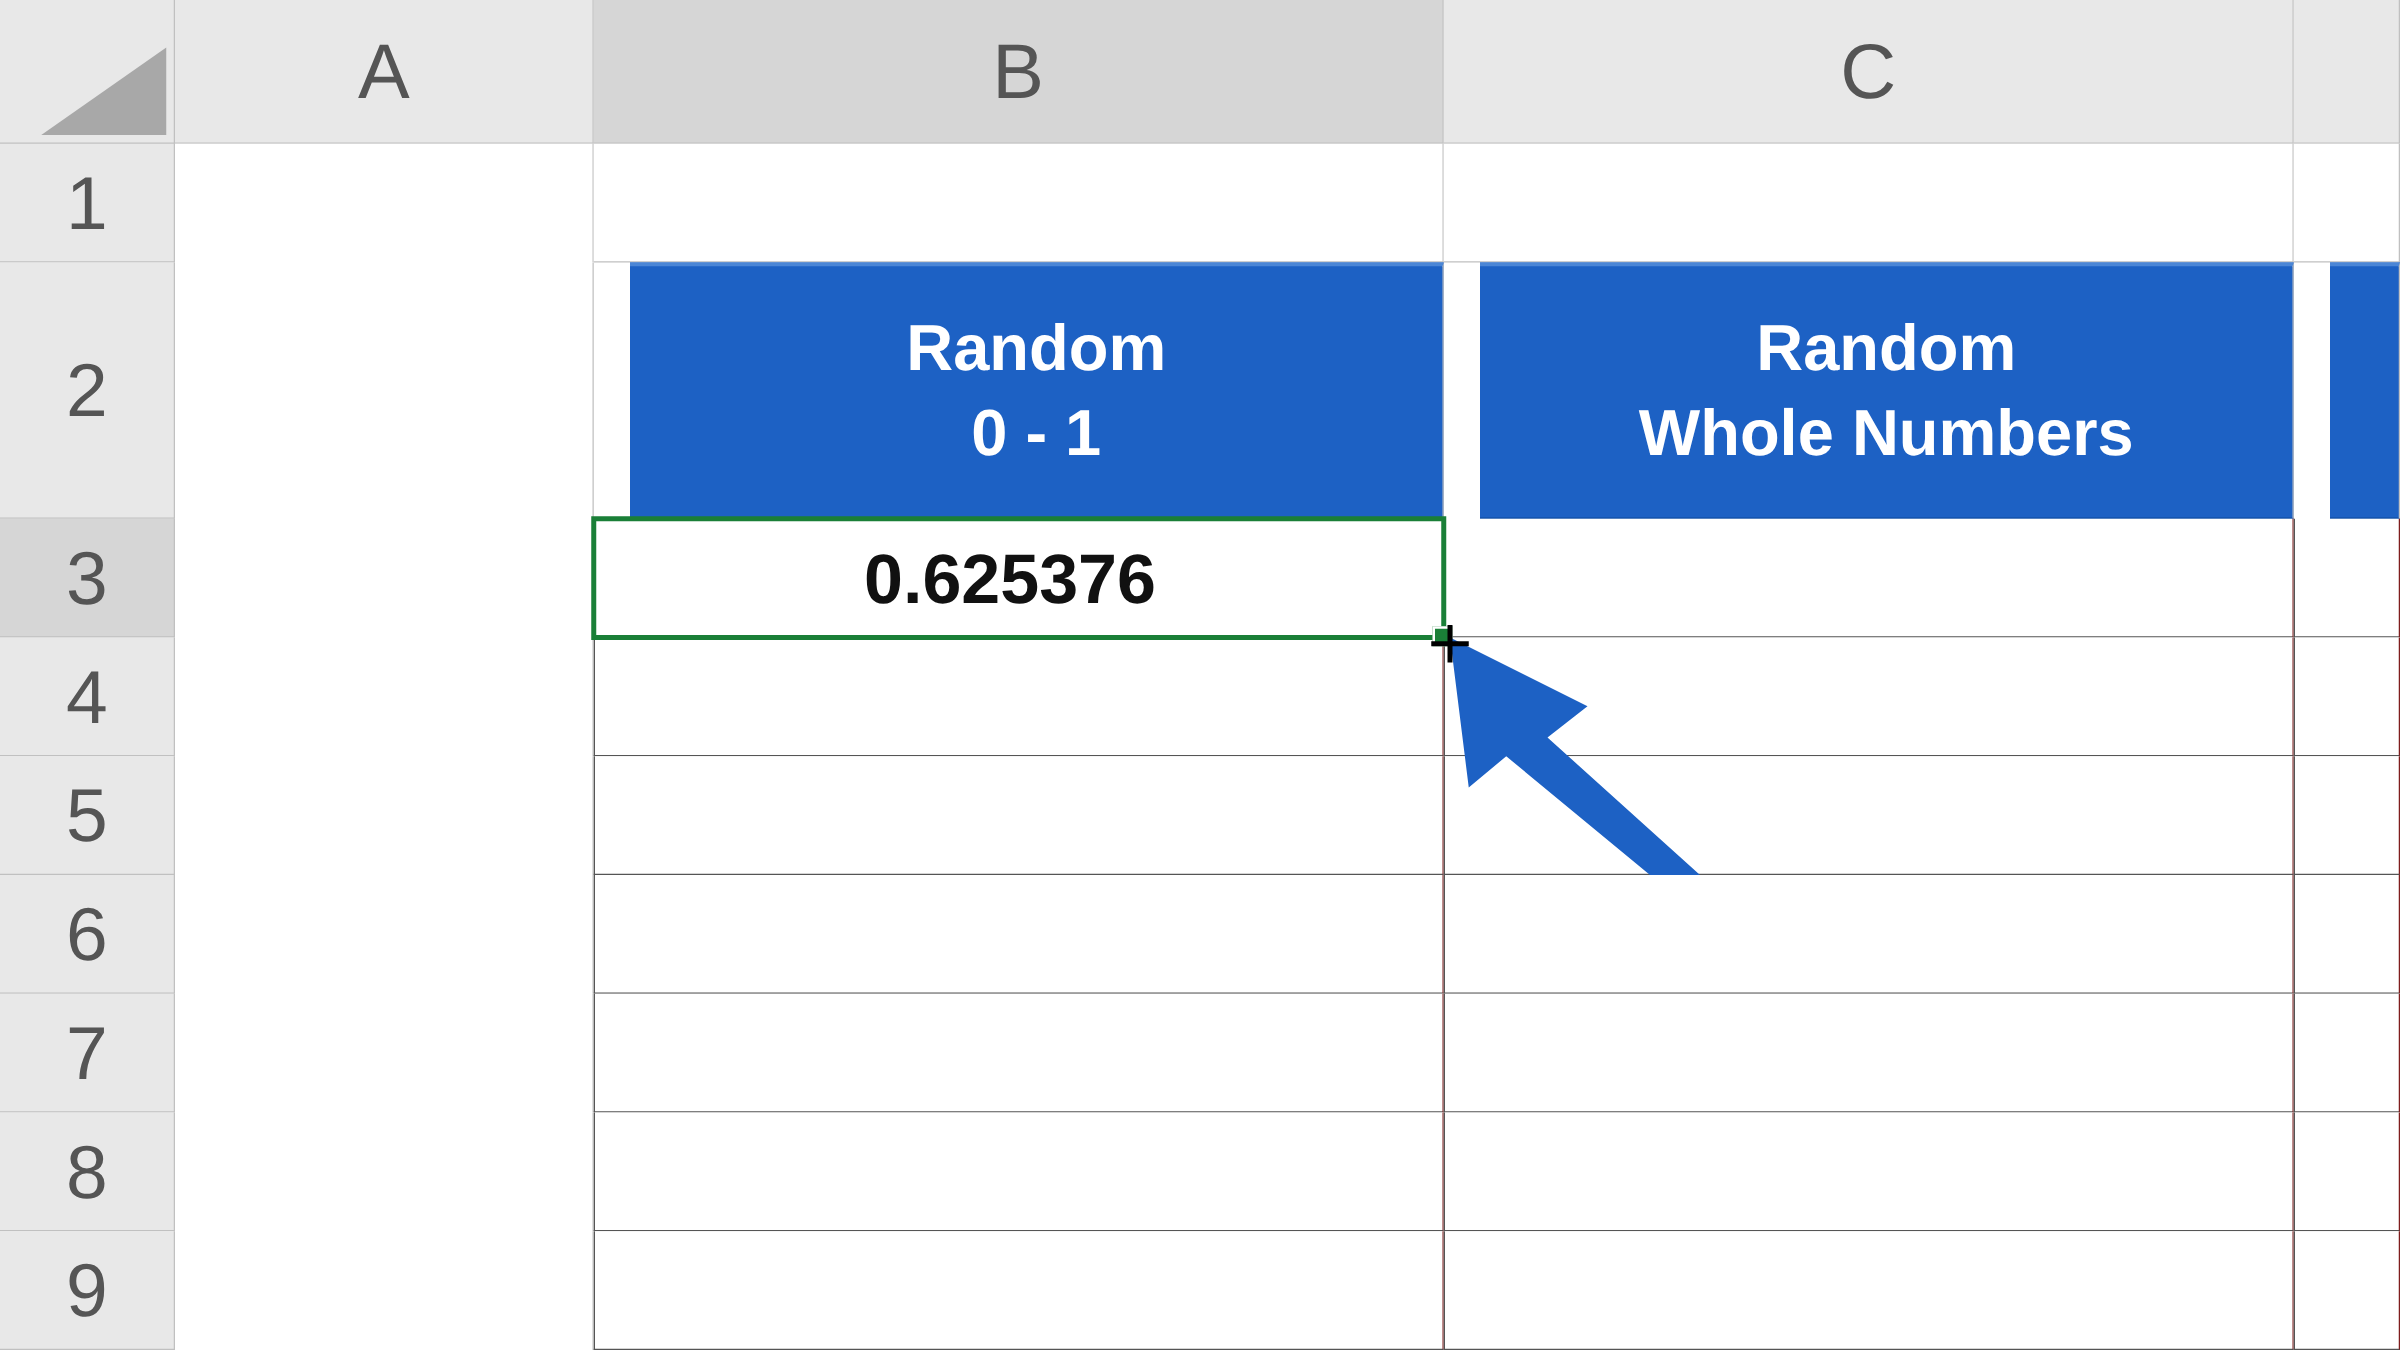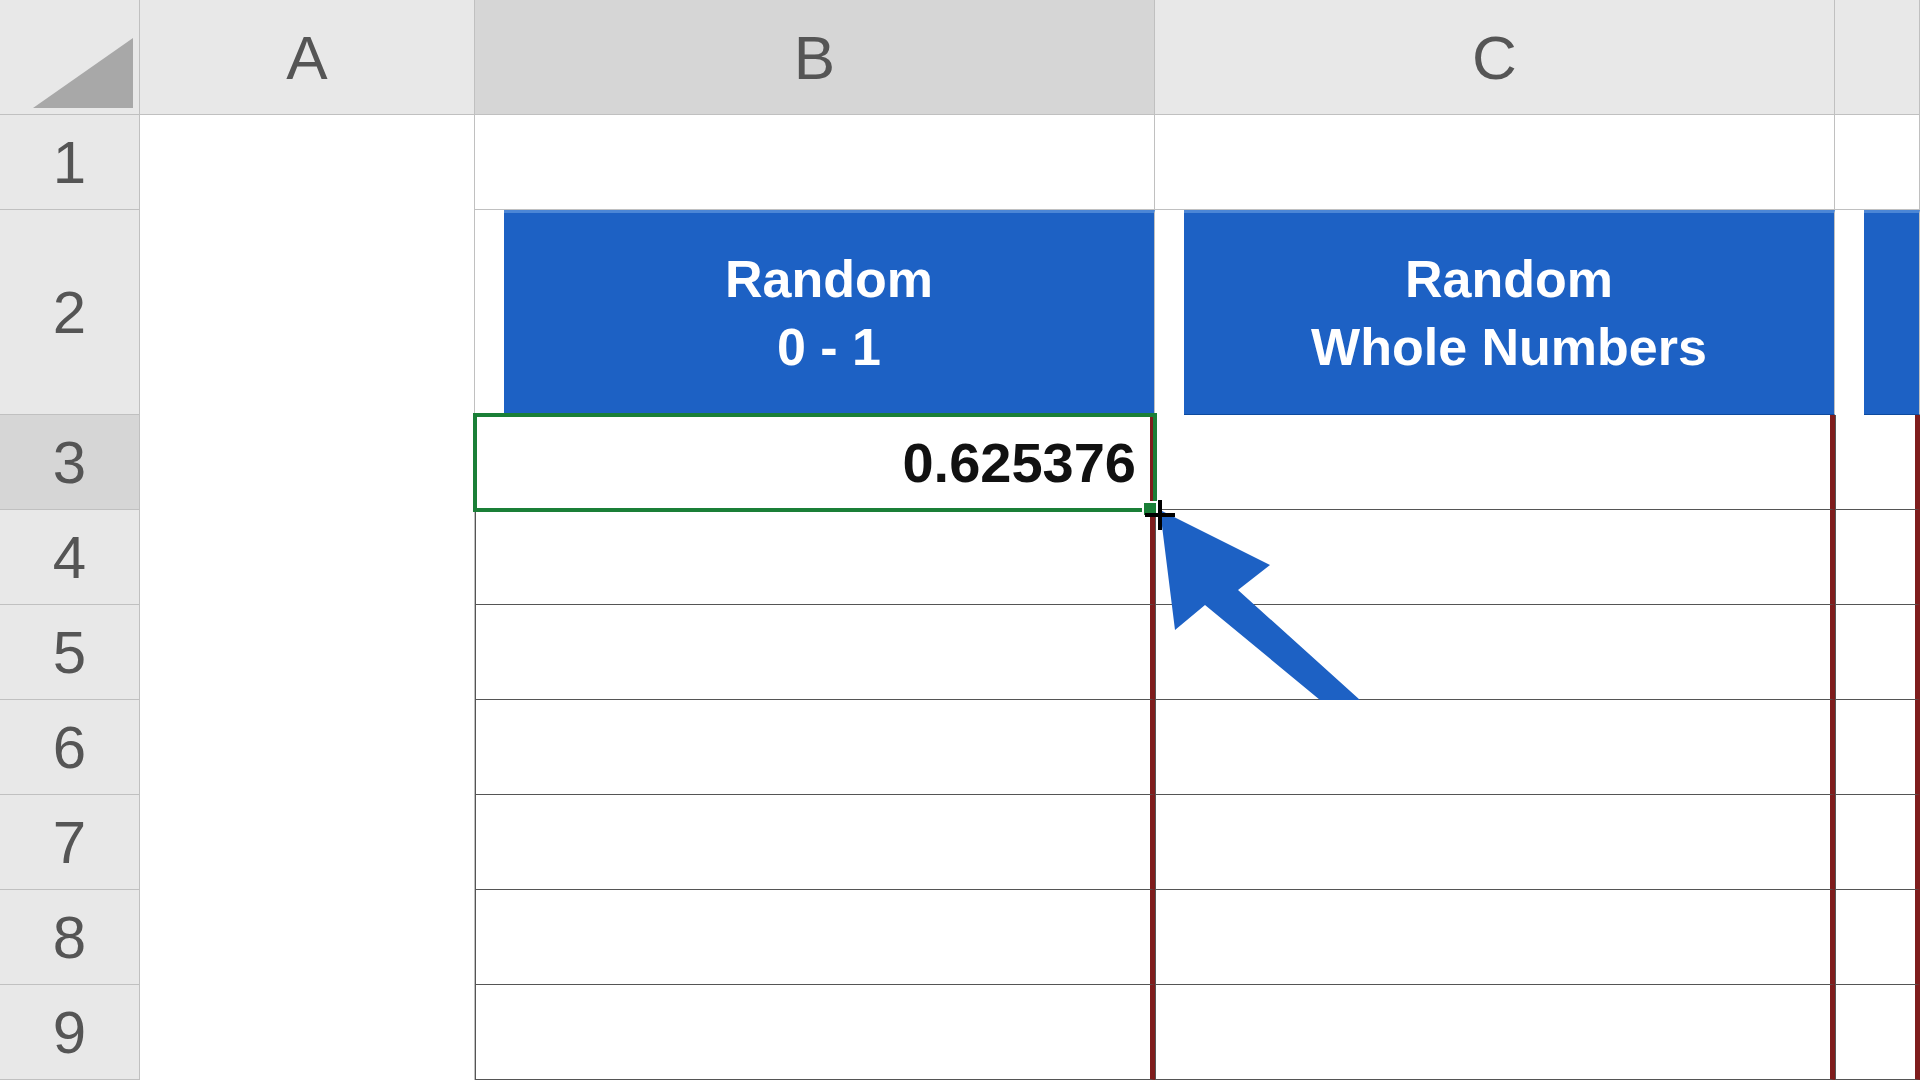--- a/index.html
+++ b/index.html
@@ -83,28 +83,28 @@
       text-align: center;
       line-height: 1.3;
       border-right: 1px solid #c0c0c0;
       border-bottom: 1px solid #0d4a9e;
       border-top: 3px solid #4b86d6;
       white-space: pre-line;
       margin-left: 29px;
     }
     .table-cell {
       background: #fff;
-      border-right: 5px solid #7f1d1d;
+      border-right: 1px solid #7f1d1d;
       border-bottom: 1px solid #555;
       border-left: 1px solid #555;
       font-size: 56px;
       font-weight: bold;
       display: flex;
       align-items: center;
-      justify-content: flex-end;
+      justify-content: center;
       padding-right: 14px;
       color: #111;
     }
     .table-cell.empty {
       font-weight: normal;
     }
     .sel-cell {
       position: relative;
       outline: 4px solid #1a7f37;
       outline-offset: -2px;

